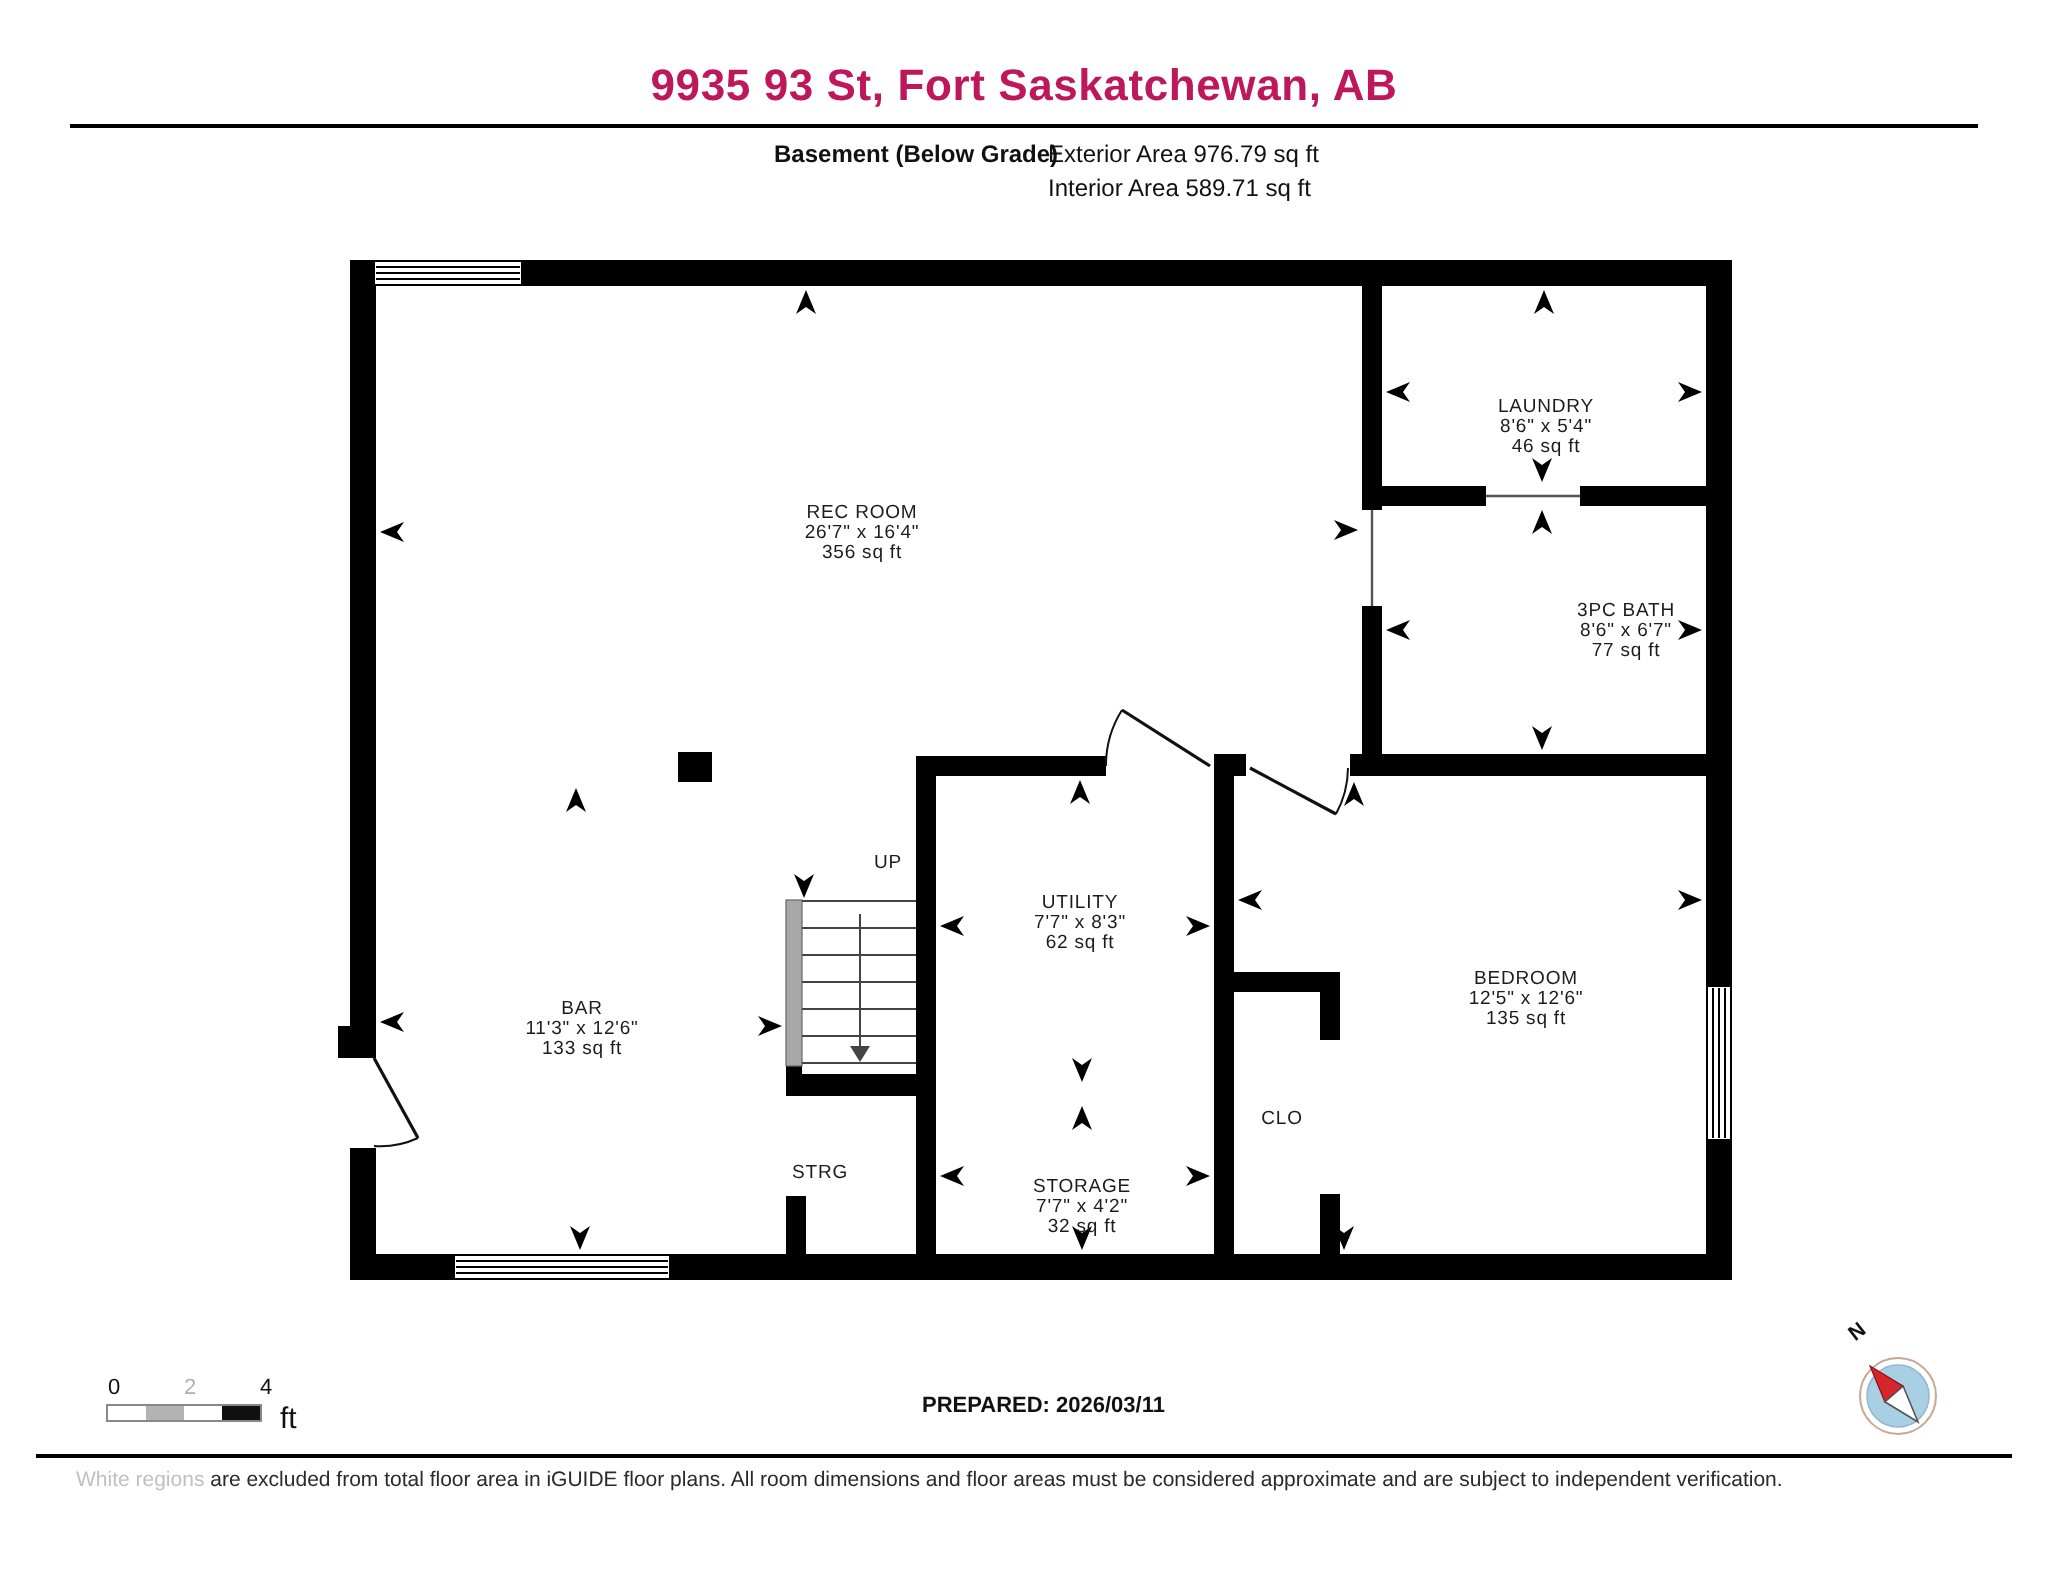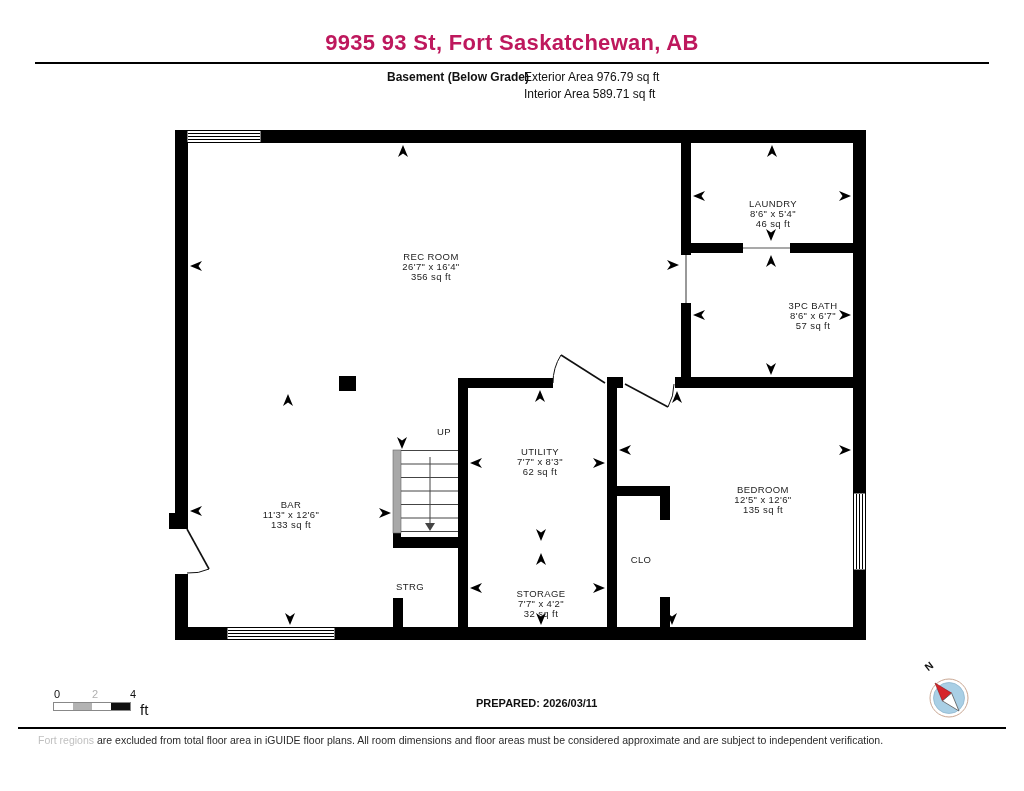--- a/index.html
+++ b/index.html
@@ -11,21 +11,21 @@
   .top-rule { top:62px; left:35px; width:954px; height:2px; }
   .bottom-rule { top:727px; left:18px; width:988px; height:2px; }
   .floor-label { position:absolute; left:387px; top:70px; font-size:12px; font-weight:bold; }
   .area-line { position:absolute; left:524px; font-size:12px; }
   .area-ext { top:70px; }
   .area-int { top:87px; }
   .room-label { position:absolute; transform:translateX(-50%); text-align:center;
                 font-size:9.5px; line-height:10px; letter-spacing:0.4px; color:#1c1c1c;
                 white-space:nowrap; }
   .svg-layer { position:absolute; left:0; top:0; }
-  .prepared { position:absolute; left:461px; top:697px; font-size:11px; font-weight:bold;margin-left:15px; }
+  .prepared { position:absolute; left:461px; top:697px; font-size:11px; font-weight:bold; }
   .scale-num { position:absolute; top:688px; transform:translateX(-50%); font-size:11px; }
   .scale-num.gray { color:#b0b0b0; }
   .scale-bar { position:absolute; left:53px; top:702px; display:flex; border:1px solid #888; }
   .scale-seg { width:19px; height:7px; }
   .scale-ft { position:absolute; left:140px; top:701px; font-size:15px; }
   .compass-n { position:absolute; left:925px; top:660px; font-size:10.5px; font-weight:bold;
                transform:rotate(-38deg); }
   .disclaimer { position:absolute; left:38px; top:734px; width:970px; font-size:10.5px;
                 color:#2a2a2a; white-space:nowrap; }
   .disclaimer .light { color:#c0c0c0; }
@@ -161,21 +161,21 @@
   <div>356 sq ft</div>
 </div>
 <div class="room-label" style="left:773px; top:179px;margin-top:20px;">
   <div>LAUNDRY</div>
   <div>8'6" x 5'4"</div>
   <div>46 sq ft</div>
 </div>
 <div class="room-label" style="left:772px; top:301px;margin-left:41px;">
   <div>3PC BATH</div>
   <div>8'6" x 6'7"</div>
-  <div>57 sq ft</div>
+  <div>77 sq ft</div>
 </div>
 <div class="room-label" style="left:763px; top:485px;">
   <div>BEDROOM</div>
   <div>12'5" x 12'6"</div>
   <div>135 sq ft</div>
 </div>
 <div class="room-label" style="left:291px; top:500px;">
   <div>BAR</div>
   <div>11'3" x 12'6"</div>
   <div>133 sq ft</div>
@@ -202,13 +202,13 @@
   <div class="scale-seg" style="background:#b3b3b3;"></div>
   <div class="scale-seg" style="background:#ffffff;"></div>
   <div class="scale-seg" style="background:#111111;"></div>
 </div>
 <div class="scale-ft">ft</div>
 
 <div class="prepared">PREPARED: 2026/03/11</div>
 <div class="compass-n">N</div>
 
 <div class="rule bottom-rule"></div>
-<div class="disclaimer"><span class="light">Fort regions</span><span> are excluded from total floor area in iGUIDE floor plans. All room dimensions and floor areas must be considered approximate and are subject to independent verification.</span></div>
+<div class="disclaimer"><span class="light">White regions</span><span> are excluded from total floor area in iGUIDE floor plans. All room dimensions and floor areas must be considered approximate and are subject to independent verification.</span></div>
 
 </body></html>

